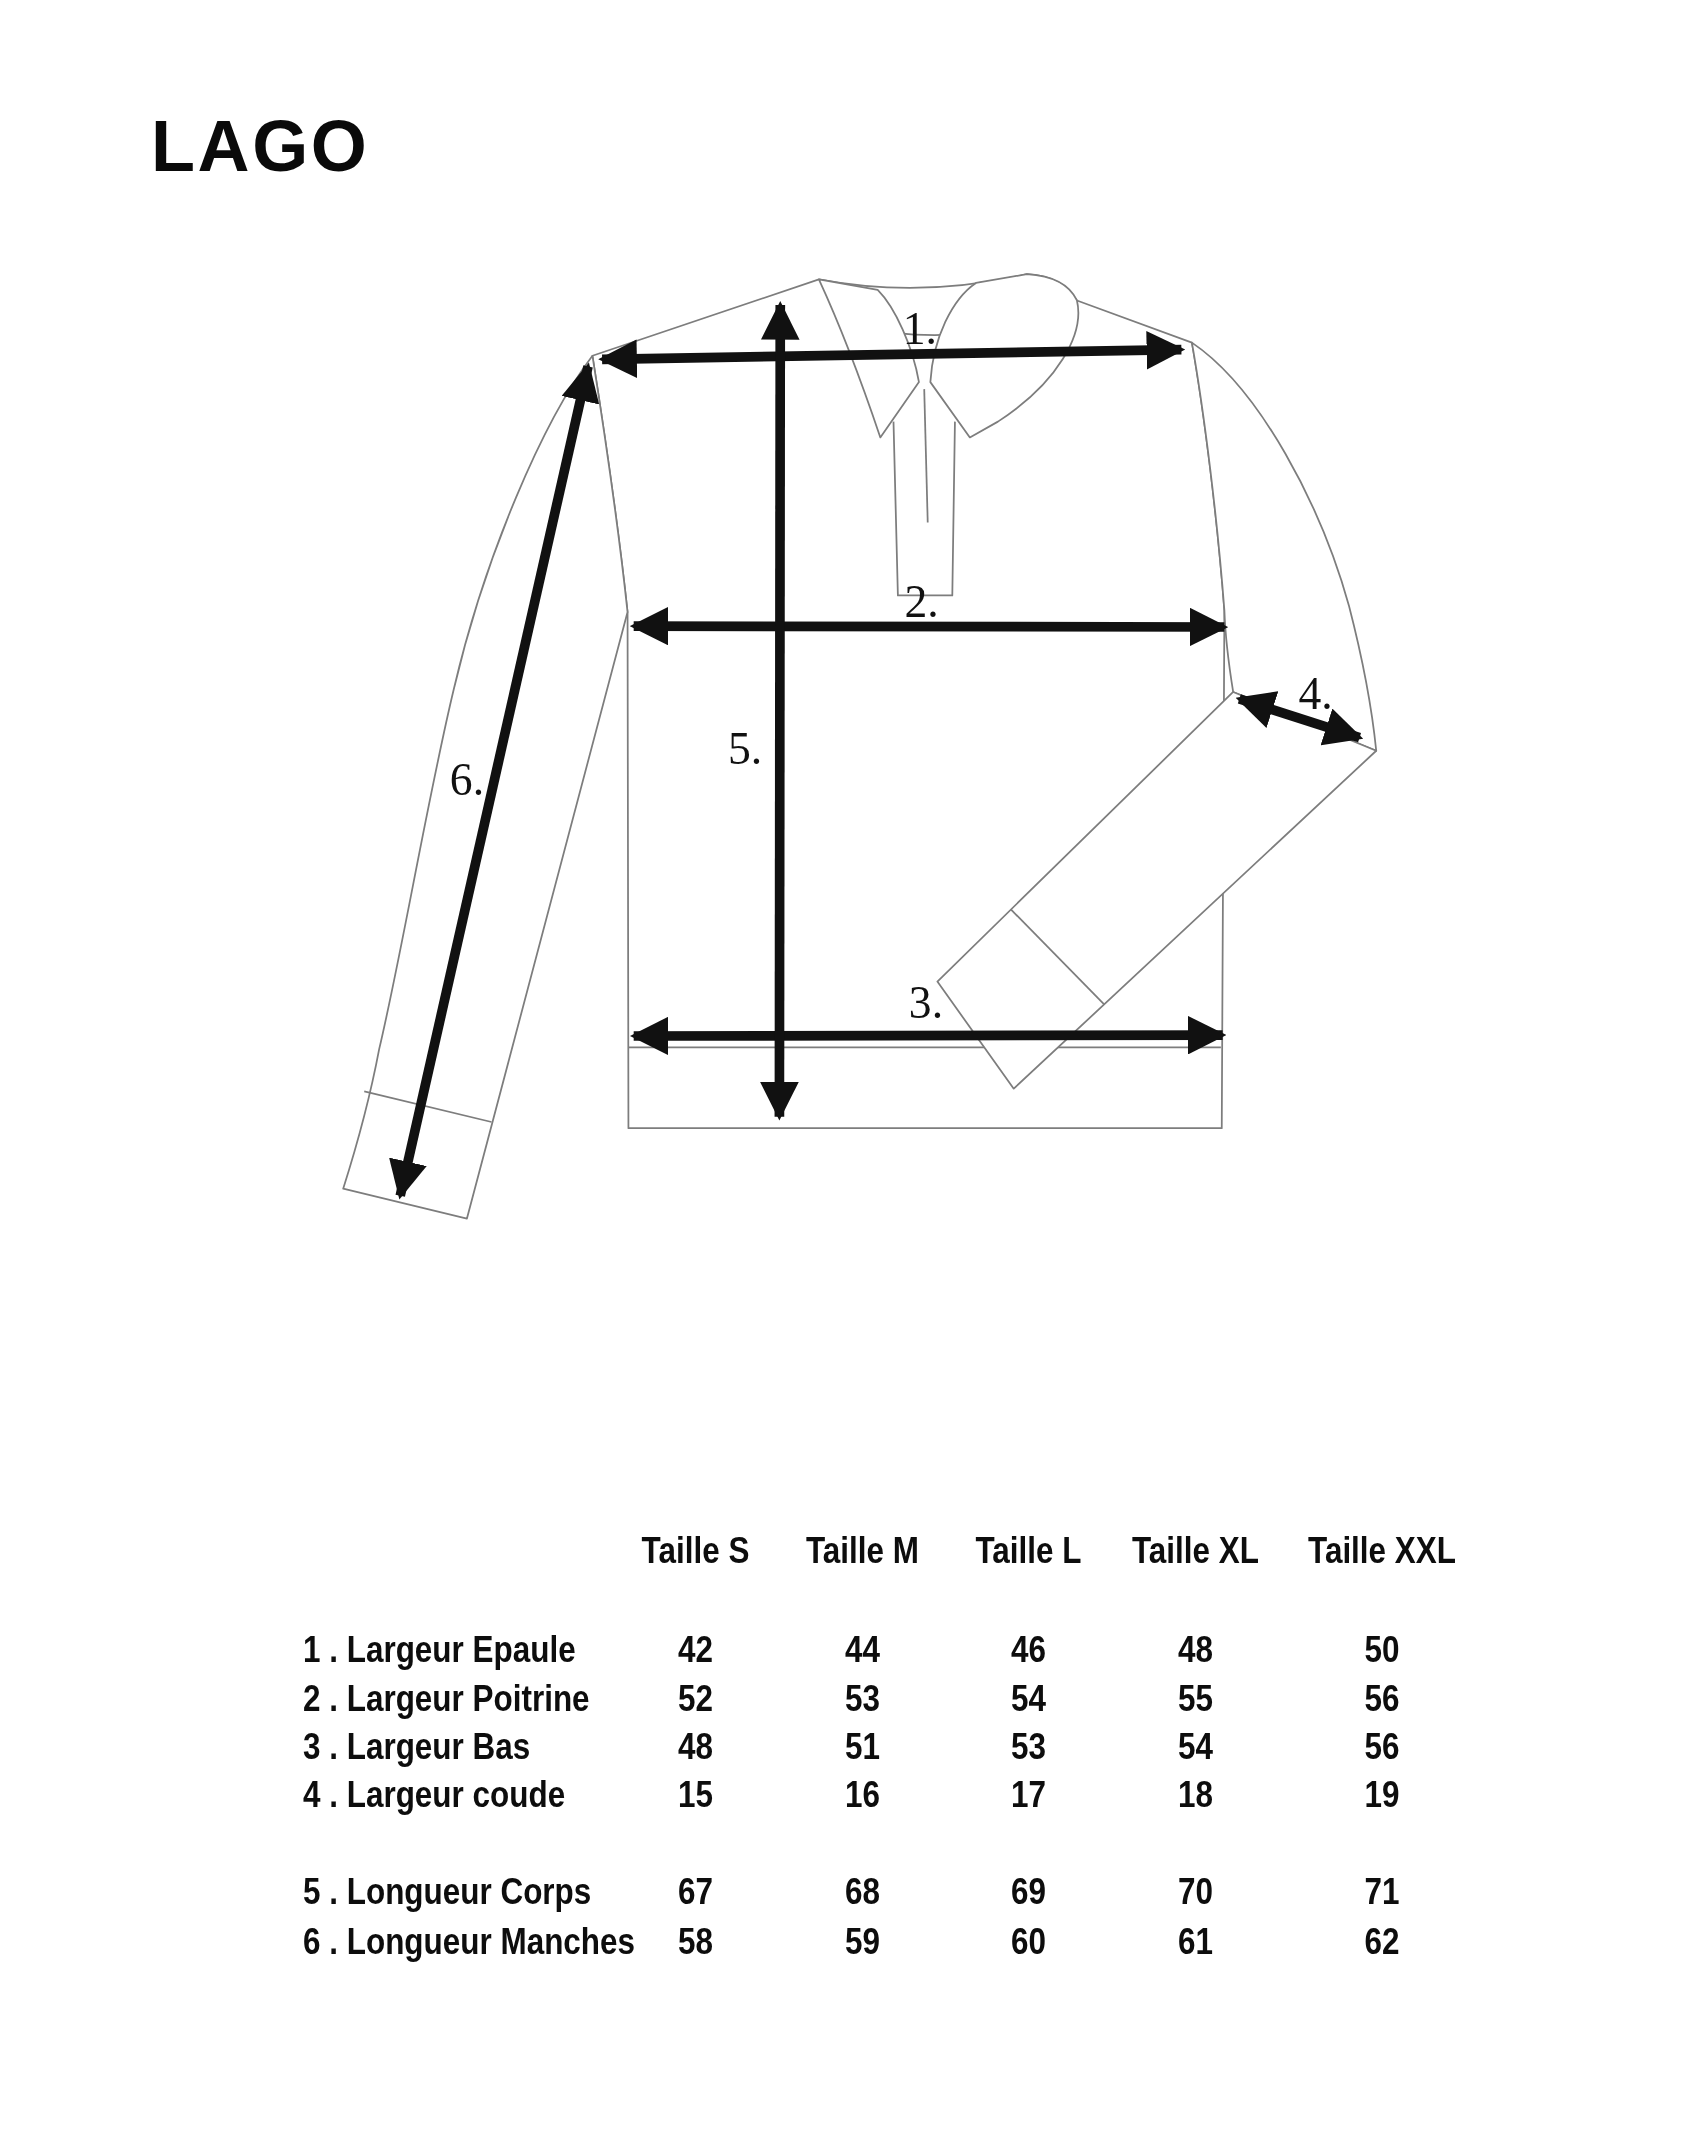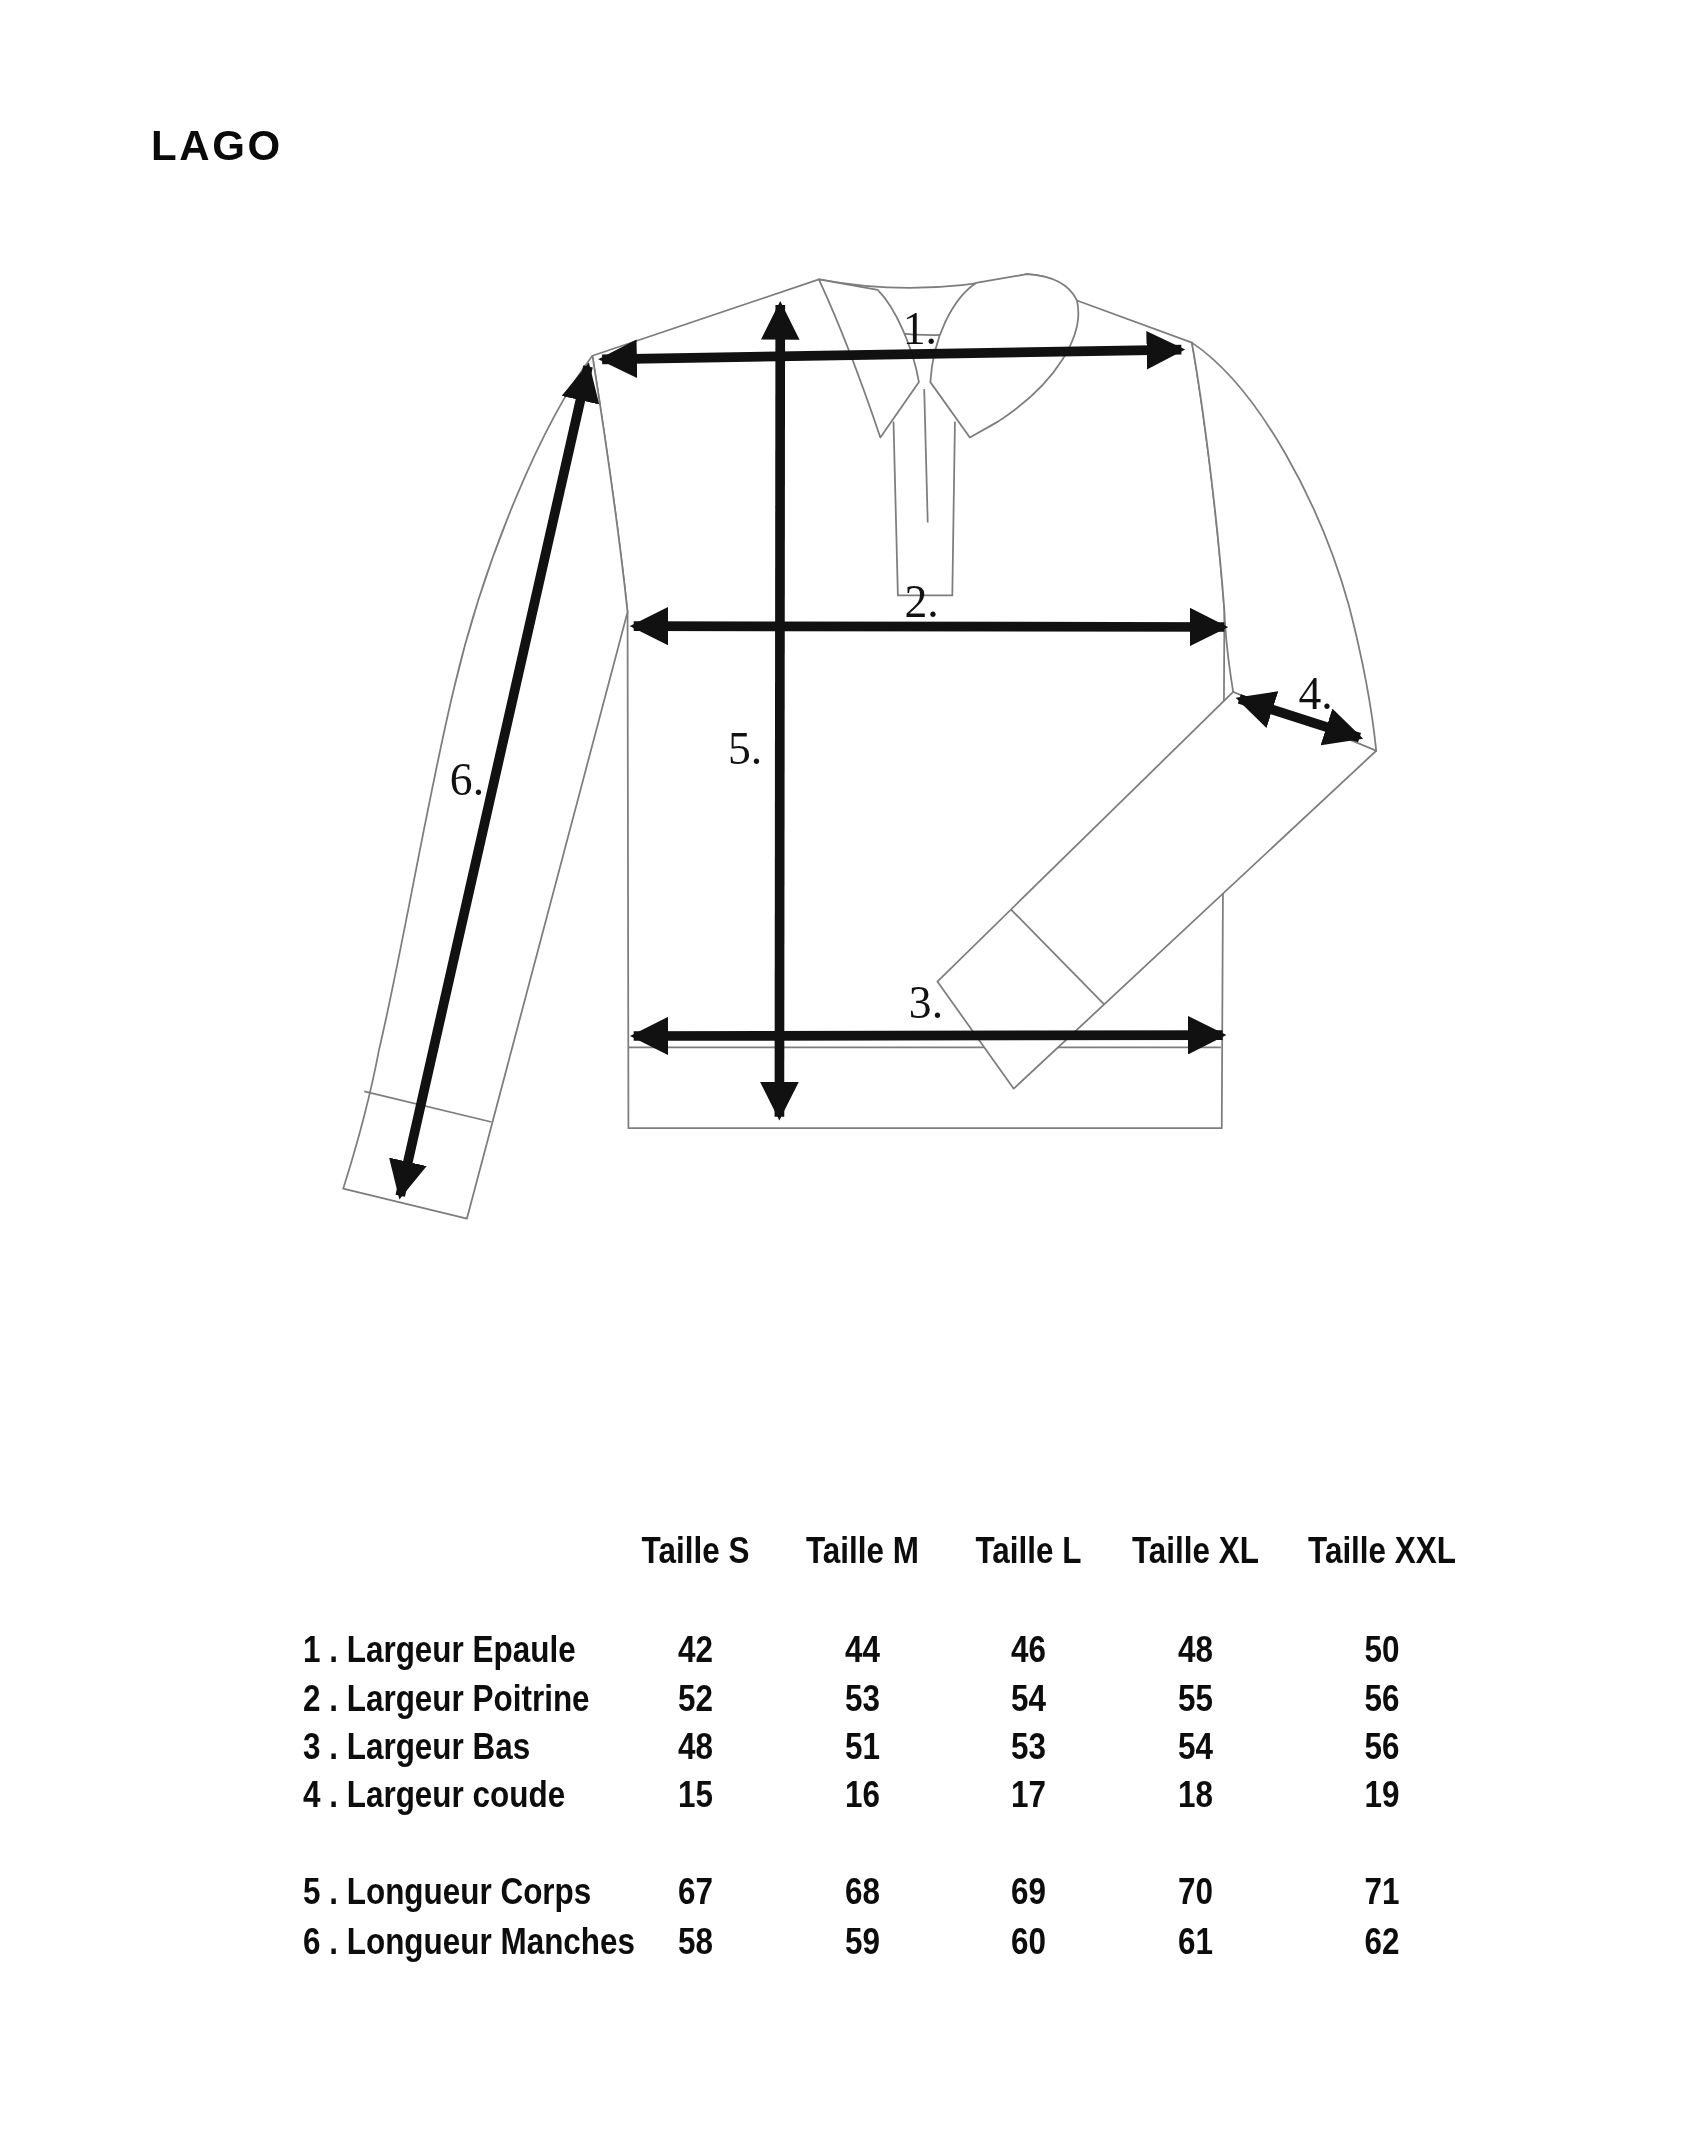--- a/index.html
+++ b/index.html
@@ -1,18 +1,18 @@
 <!DOCTYPE html>
 <html style="font-size:14px"><head>
 <meta charset="utf-8">
 <style>
   html,body{margin:0;padding:0;background:#ffffff;}
   .page{position:relative;width:1708px;height:2151px;background:#ffffff;overflow:hidden;
         font-family:"Liberation Sans", sans-serif;color:#0d0d0d;}
-  .title{position:absolute;left:151px;top:122px;margin:0;font-size:42px;font-weight:bold;
+  .title{position:absolute;left:151px;top:105px;margin:0;font-size:72px;font-weight:bold;
          letter-spacing:2.6px;color:#0a0a0a;}
   svg.diagram{position:absolute;left:0;top:0;}
   .outline{fill:none;stroke:#7d7d7d;stroke-width:2;stroke-linejoin:round;}
   .outlinefill{fill:#ffffff;stroke:#7d7d7d;stroke-width:2;stroke-linejoin:round;}
   .arrow{stroke:#111111;stroke-width:11;fill:none;}
   .numlabel{font-family:"Liberation Serif", serif;font-size:52px;fill:#111111;text-anchor:middle;}
   .tbl{position:absolute;left:0;top:0;width:1708px;height:2151px;font-weight:bold;}
   .hcell,.vcell{position:absolute;height:46px;line-height:46px;text-align:center;font-size:37px;
         transform:scaleX(0.85);transform-origin:center center;white-space:nowrap;}
   .lab{position:absolute;left:303px;width:369px;height:46px;line-height:46px;text-align:left;

